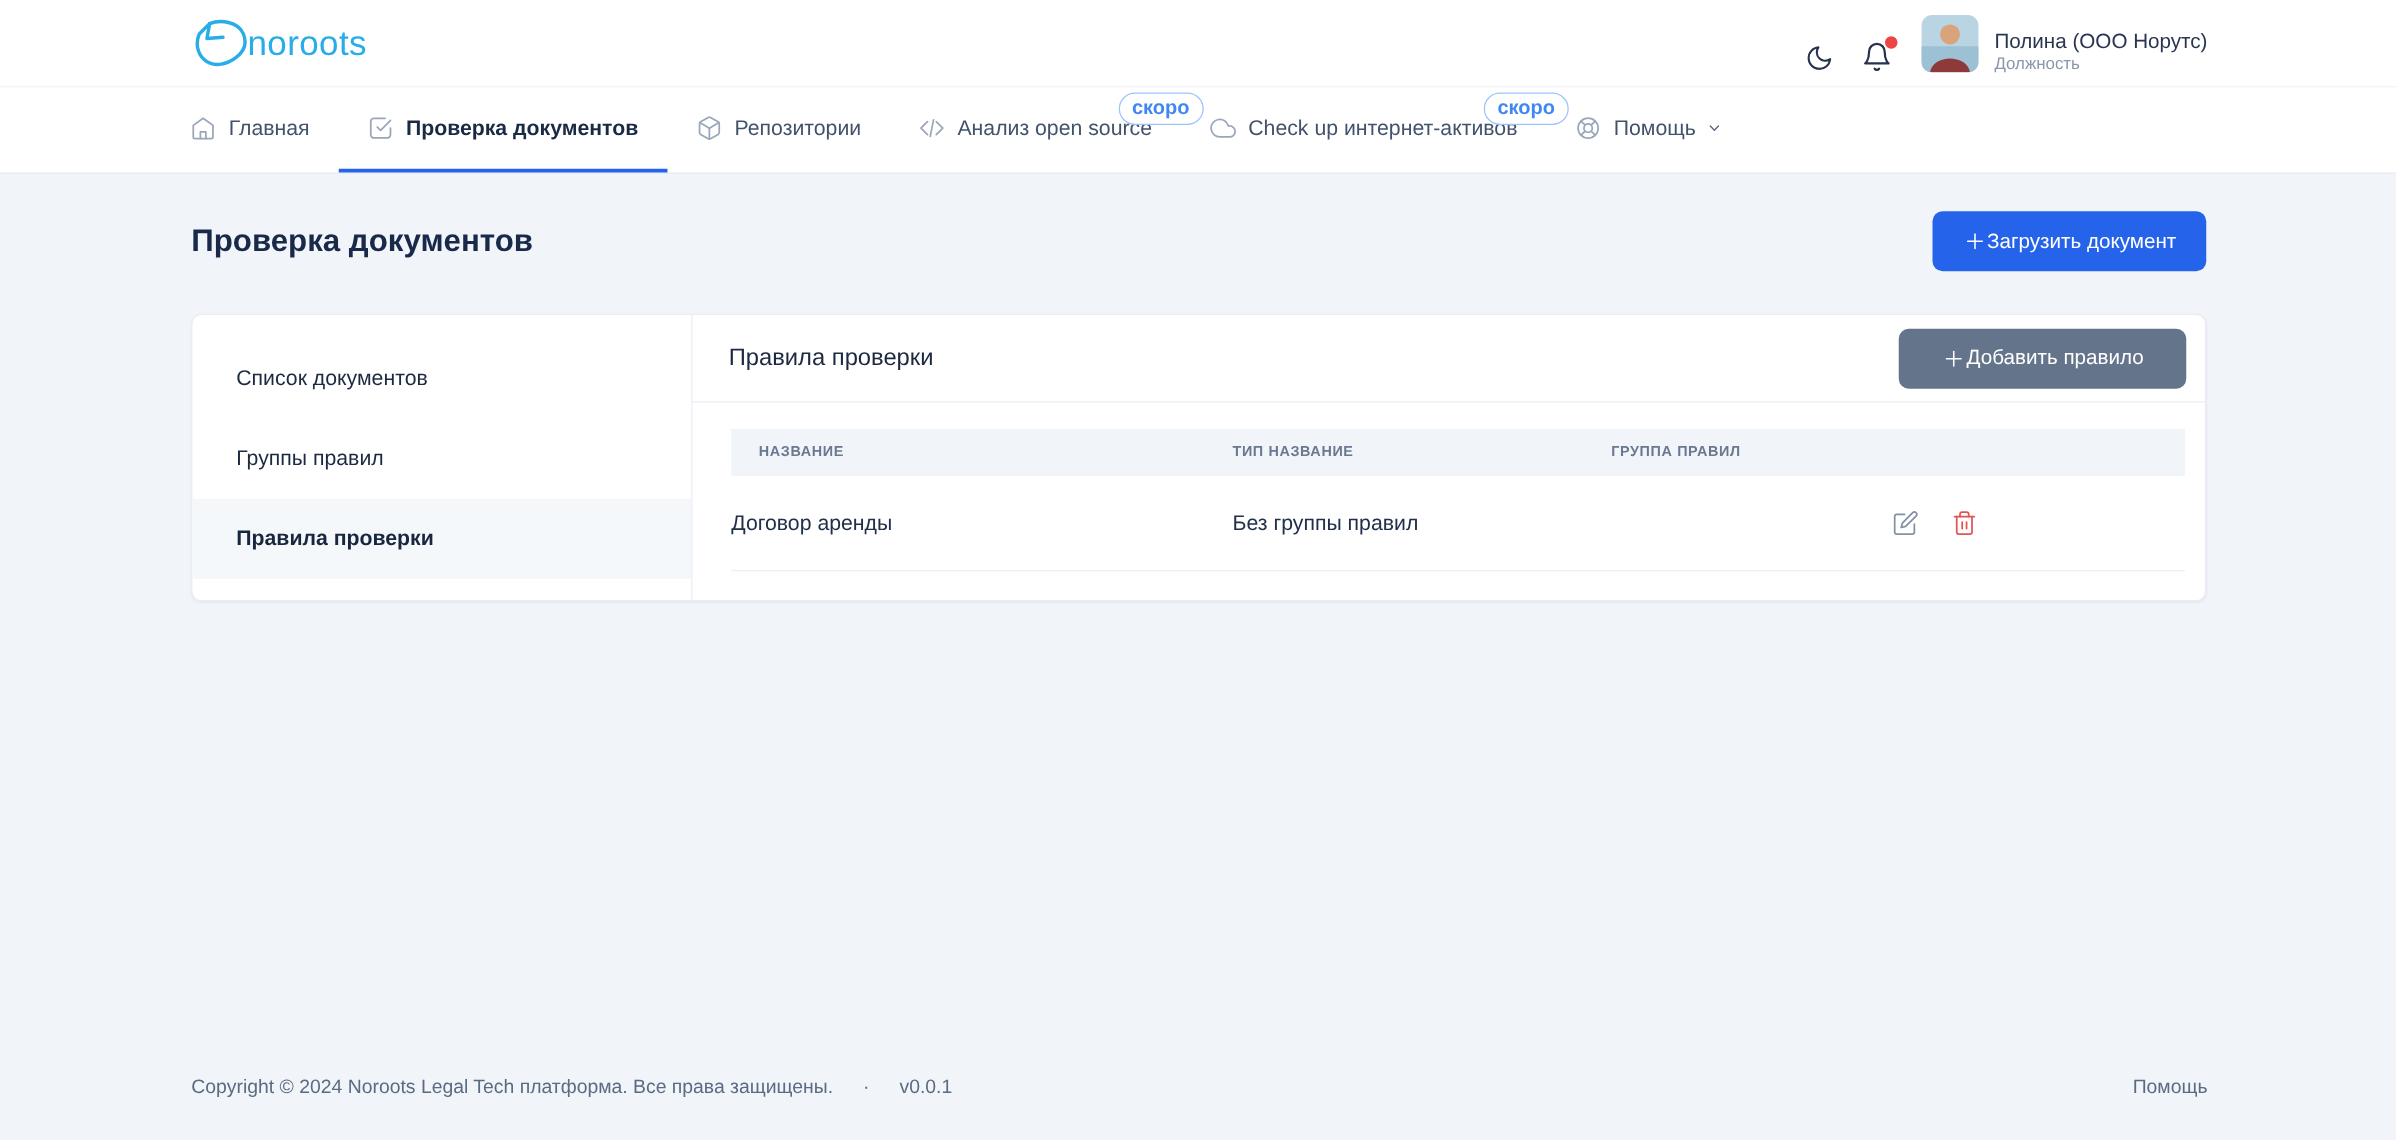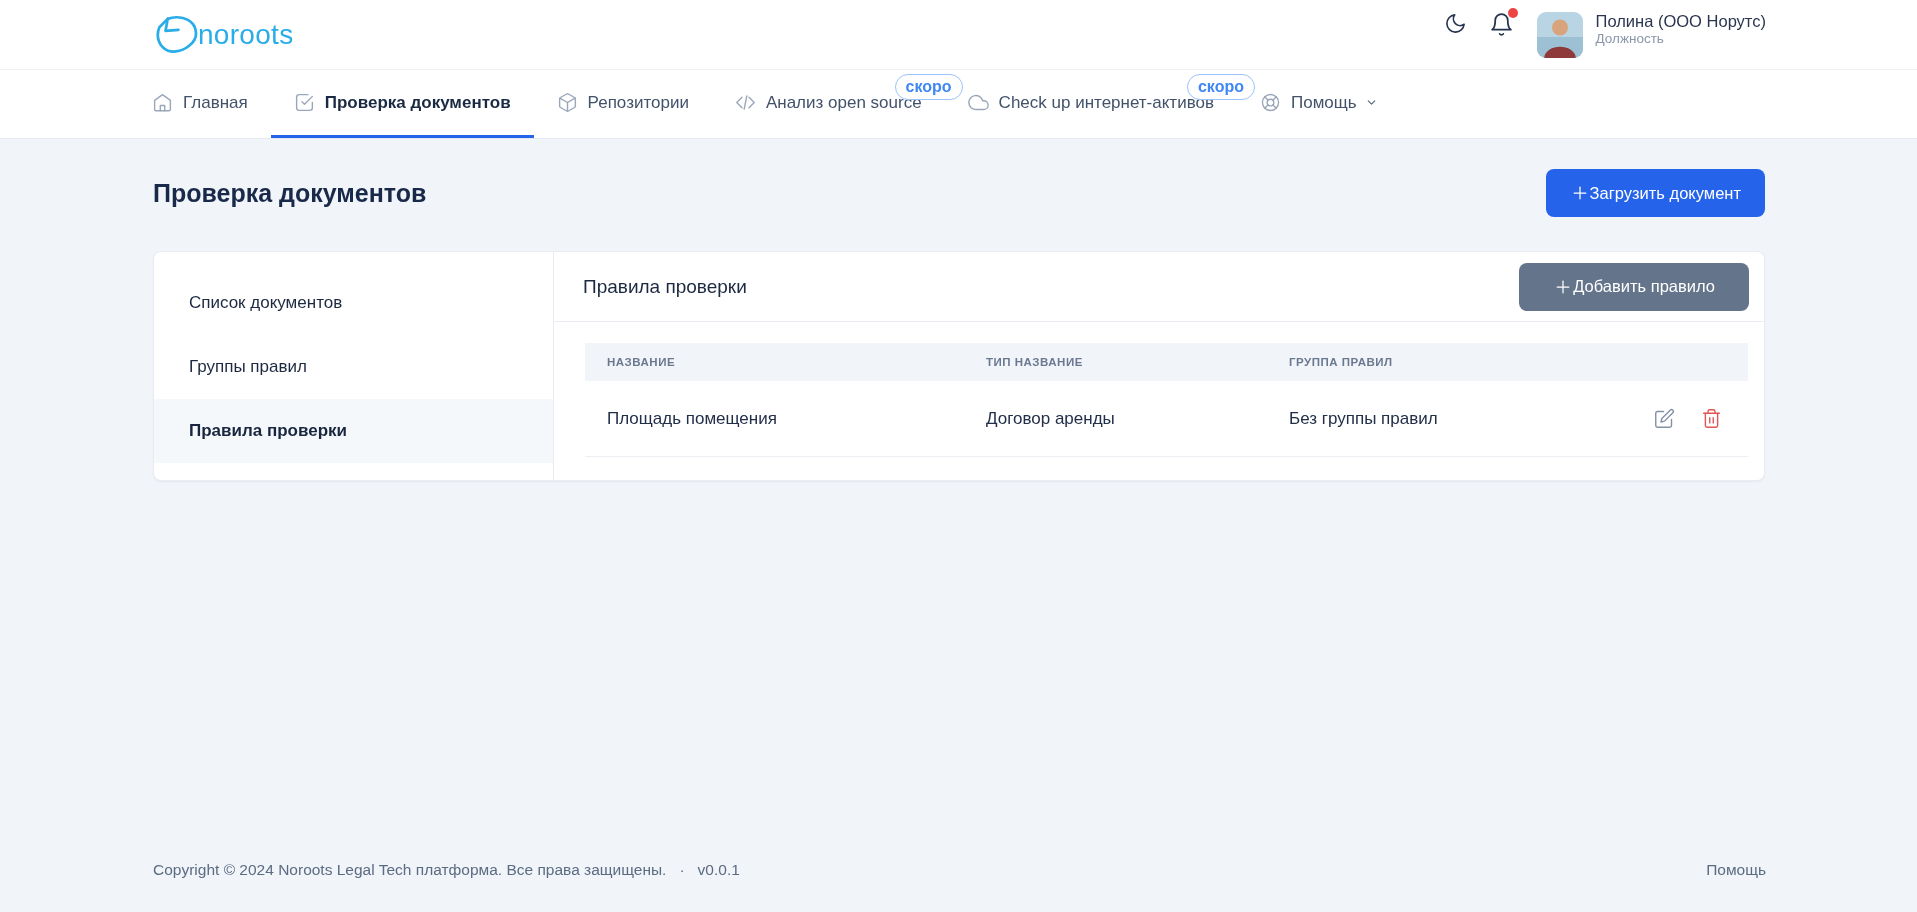--- a/index.html
+++ b/index.html
@@ -9,21 +9,21 @@
     font-family:"Liberation Sans","DejaVu Sans",sans-serif;
     color:#1c2940;
     display:flex;flex-direction:column;overflow:hidden;
   }
   
   .topbar{height:70px;background:#fff;display:flex;align-items:center;justify-content:space-between;
           padding:0 151px 0 153px;flex:0 0 auto;border-bottom:1px solid #eef1f6}
   .logo{display:flex;align-items:center;gap:0;cursor:pointer}
   .logo-mark{width:45px;height:41px;flex:0 0 auto}
   .logo-text{font-size:28px;color:#29ade8;letter-spacing:.3px;font-weight:500}
-  .topbar-right{display:flex;align-items:flex-start}
+  .topbar-right{display:flex;align-items:flex-end}
   .icon-btn{background:none;border:none;cursor:pointer;position:relative;display:flex;align-items:center;
             color:#25334d;padding:0}
   .icon-btn + .icon-btn{margin-left:22px}
   .dot{position:absolute;top:-4px;right:-4px;width:10px;height:10px;border-radius:50%;background:#ef4444}
   .avatar{width:46px;height:46px;border-radius:9px;overflow:hidden;margin-left:23px;cursor:pointer;flex:0 0 auto}
   .avatar svg{display:block}
   .user-meta{margin-left:13px;cursor:pointer}
   .user-name{font-size:16.5px;color:#2a3650}
   .user-role{font-size:13.5px;color:#8a97ab;margin-top:0}
   
@@ -57,21 +57,21 @@
   .table{margin:21px 16px 0 31px}
   .trow{display:grid;grid-template-columns:401px 303px 1fr 140px;align-items:center}
   .thead{background:#f1f5f9;height:38px;font-size:11.5px;font-weight:700;letter-spacing:.5px;color:#6b7891}
   .tdata{height:76px;border-bottom:1px solid #ebeff4;font-size:17px;color:#222f49}
   .c1{padding-left:22px}
   .actions{display:flex;justify-content:flex-end;gap:26px;padding-right:26px}
   .act-btn{background:none;border:none;cursor:pointer;padding:0;display:flex}
   
   footer{margin:auto 151px 33px 153px;display:flex;align-items:center;justify-content:space-between;
          font-size:15.5px;color:#5b6b82;flex:0 0 auto}
-  .copy{display:flex;align-items:center;gap:13px}
+  .copy{display:flex;align-items:center;gap:24px}
   .help-link{cursor:pointer;color:#5b6b82}
 </style>
 </head>
 <body>
 
 <header class="topbar">
   <div class="logo">
     <svg class="logo-mark" viewBox="0 0 46 42" fill="none">
       <path d="M15 5 C24 1.5 38 3.5 42.5 13 C45.5 20 44 27 37 32.5 C29 39 17.5 41 10.5 34.5 C4.5 29 3.5 20.5 6.5 13.5 Z" stroke="#29ade8" stroke-width="2.8" stroke-linejoin="round"></path>
       <path d="M15 5 L12.8 17.2 L26 16.2" stroke="#29ade8" stroke-width="2.8" stroke-linejoin="round" stroke-linecap="round"></path>
@@ -221,21 +221,20 @@
 
       <div class="table">
         <div class="trow thead">
           <div class="c1">НАЗВАНИЕ</div>
           <div>ТИП НАЗВАНИЕ</div>
           <div>ГРУППА ПРАВИЛ</div>
           <div></div>
         </div>
 
         <div class="trow tdata">
-          <div class="c1">Площадь помещения</div>
           <div>Договор аренды</div>
           <div>Без группы правил</div>
           <div class="actions">
             <button class="act-btn">
               <svg width="21" height="21" viewBox="0 0 24 24" fill="none" stroke="#8291a6" stroke-width="1.6" stroke-linecap="round" stroke-linejoin="round">
                 <path d="M11 4H4a2 2 0 0 0-2 2v14a2 2 0 0 0 2 2h14a2 2 0 0 0 2-2v-7"></path>
                 <path d="M18.5 2.5a2.12 2.12 0 0 1 3 3L12 15l-4 1 1-4 9.5-9.5z"></path>
               </svg>
             </button>
             <button class="act-btn">

